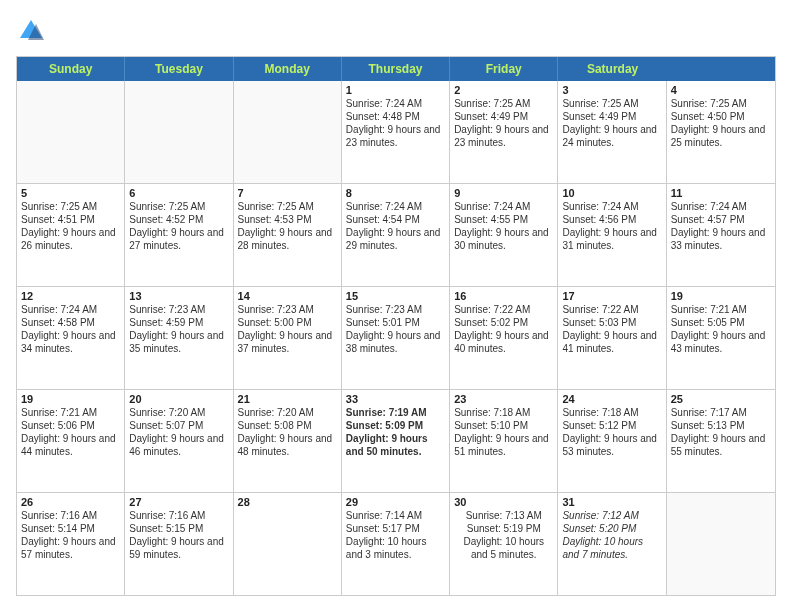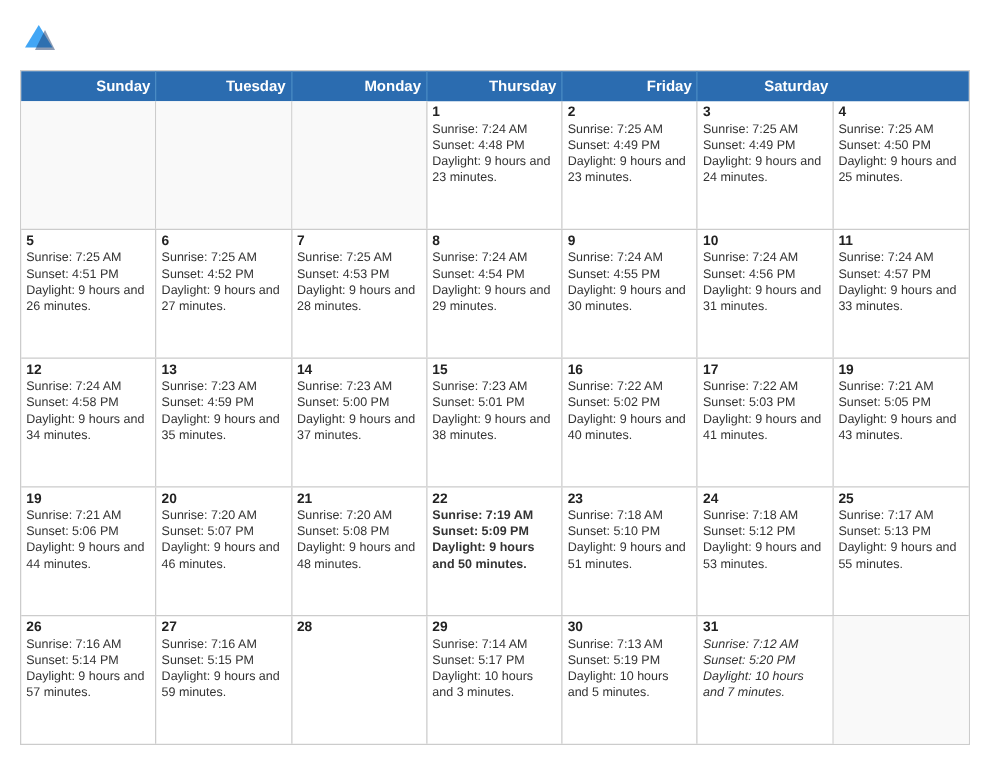--- a/index.html
+++ b/index.html
@@ -56,25 +56,25 @@
       flex: 1;
       display: flex;
       flex-direction: column;
     }
     .cal-header-row {
       display: grid;
       grid-template-columns: repeat(7, 1fr);
       background: #2b6cb0;
     }
     .cal-header-cell {
-      color: #ffffff;
+      color: #bef264;
       font-size: 12px;
       font-weight: bold;
       padding: 5px 4px;
-      text-align: right;
+      text-align: center;
       border-right: 1px solid #4a8bc4;
     }
     .cal-header-cell:last-child { border-right: none; }
     .cal-body {
       flex: 1;
       display: flex;
       flex-direction: column;
     }
     .cal-row {
       display: grid;
@@ -266,21 +266,21 @@
 Sunset: 5:07 PM
 Daylight: 9 hours and 46 minutes.</div>
           </div>
           <div class="cal-cell">
             <span class="day-num">21</span>
             <div class="cell-text" style="white-space: pre-line;">Sunrise: 7:20 AM
 Sunset: 5:08 PM
 Daylight: 9 hours and 48 minutes.</div>
           </div>
           <div class="cal-cell">
-            <span class="day-num">22</span>
+            <span class="day-num">33</span>
             <div class="cell-text" style="white-space: pre-line; font-weight: bold;">Sunrise: 7:19 AM
 Sunset: 5:09 PM
 Daylight: 9 hours and 50 minutes.</div>
           </div>
           <div class="cal-cell">
             <span class="day-num">23</span>
             <div class="cell-text" style="white-space: pre-line;">Sunrise: 7:18 AM
 Sunset: 5:10 PM
 Daylight: 9 hours and 51 minutes.</div>
           </div>
@@ -314,21 +314,21 @@
             <span class="day-num">28</span>
           </div>
           <div class="cal-cell">
             <span class="day-num">29</span>
             <div class="cell-text" style="white-space: pre-line;">Sunrise: 7:14 AM
 Sunset: 5:17 PM
 Daylight: 10 hours and 3 minutes.</div>
           </div>
           <div class="cal-cell">
             <span class="day-num">30</span>
-            <div class="cell-text" style="white-space: pre-line;">Sunrise: 7:13 AM
+            <div class="cell-text" style="white-space: pre-line; text-align: center;">Sunrise: 7:13 AM
 Sunset: 5:19 PM
 Daylight: 10 hours and 5 minutes.</div>
           </div>
           <div class="cal-cell">
             <span class="day-num">31</span>
             <div class="cell-text" style="white-space: pre-line; font-style: italic;">Sunrise: 7:12 AM
 Sunset: 5:20 PM
 Daylight: 10 hours and 7 minutes.</div>
           </div>
           <div class="cal-cell empty"></div>

